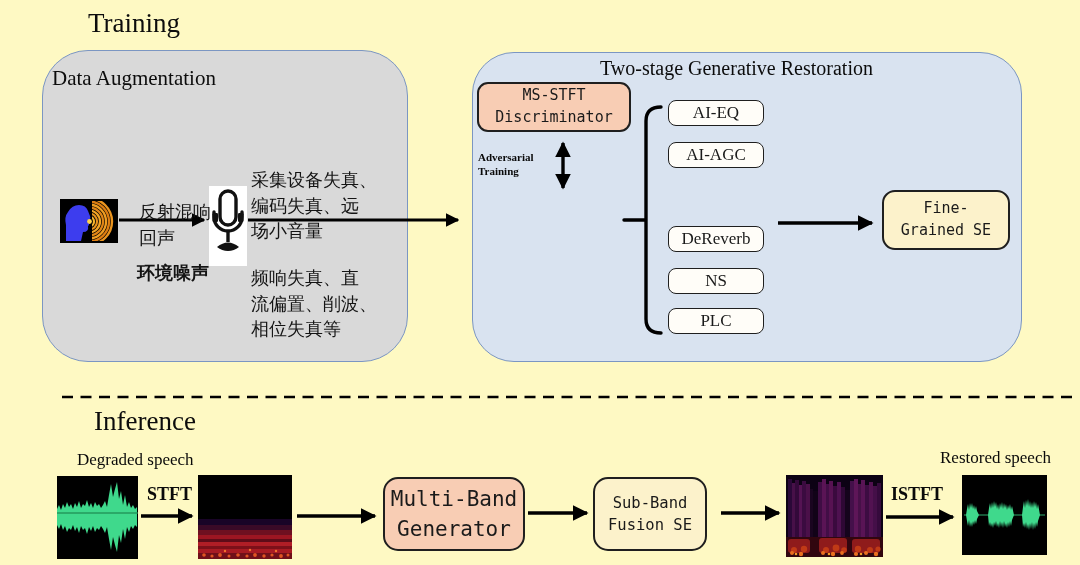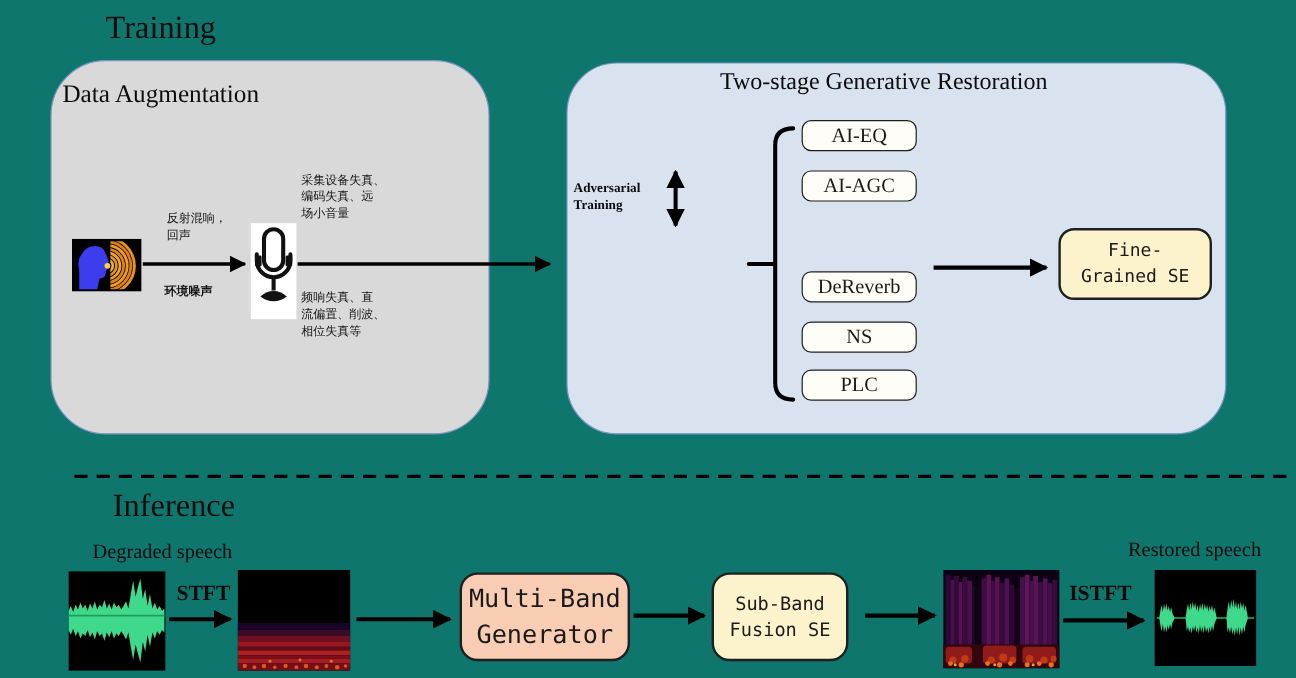--- a/index.html
+++ b/index.html
@@ -1,32 +1,32 @@
 <!DOCTYPE html>
 <html><head>
 <meta charset="utf-8">
 <style>
   html,body{margin:0;padding:0;background:#ffffff;}
-  #canvas{position:relative;width:1080px;height:565px;background:#0f766e;overflow:hidden;
+  #canvas{position:relative;width:1080px;height:565px;background:#fef9c3;overflow:hidden;
           font-family:"Liberation Serif", serif;color:#111;}
   .abs{position:absolute;}
   .panel{position:absolute;border:1.6px solid #7b96c2;}
   .panel-gray{left:42px;top:50px;width:364px;height:310px;border-radius:46px;background:#d9d9d9;}
   .panel-blue{left:472px;top:52px;width:548px;height:308px;border-radius:42px;background:#d9e3f0;}
   .section-title{font-size:27px;color:#0c0c0c;}
   .panel-title{font-size:21px;text-align:left;color:#0c0c0c;}
   .box{position:absolute;display:flex;align-items:center;justify-content:center;text-align:center;
        white-space:pre-line;border:2px solid #1f1f1f;box-sizing:border-box;
        font-family:"DejaVu Sans Mono", monospace;font-size:15px;line-height:1.45;color:#1a1a1a;}
   .salmon{background:#f8cdb4;border-radius:11px;}
   .yellow{background:#fcf2cb;border-radius:13px;}
   .task{left:668px;width:96px;height:26px;background:#fffdf8;border-width:1.8px;border-radius:8px;
         font-family:"Liberation Serif", serif;font-size:17px;white-space:nowrap;}
-  .cjk{position:absolute;font-family:"Liberation Sans", sans-serif;font-size:10px;line-height:1.42;
-       white-space:pre-line;color:#141414;}
+  .cjk{position:absolute;font-family:"Liberation Sans", sans-serif;font-size:18px;line-height:1.42;
+       white-space:pre-line;color:#141414;margin-top:24px;}
   .small-bold{position:absolute;font-family:"Liberation Serif", serif;font-weight:bold;font-size:11px;
        line-height:1.3;text-align:left;white-space:pre-line;color:#0a0a0a;}
   .flowlabel{position:absolute;font-weight:bold;font-size:18px;color:#0a0a0a;}
   .caption{position:absolute;font-size:17px;color:#0a0a0a;}
   .imgbox{position:absolute;}
   svg{display:block;}
 </style>
 </head>
 <body>
 
@@ -94,20 +94,22 @@
   <div class="cjk" style="left:137px;top:237px;font-weight:bold;">环境噪声</div>
   <div class="cjk" style="left:251px;top:144px;">采集设备失真、
 编码失真、远
 场小音量</div>
   <div class="cjk" style="left:251px;top:242px;">频响失真、直
 流偏置、削波、
 相位失真等</div>
 
   <div class="abs panel-title" style="left:600px;top:57px;width:352px;font-size:20px;">Two-stage Generative Restoration</div>
 
+  <div class="box salmon" style="left:477px;top:82px;width:154px;height:50px;">MS-STFT
+Discriminator</div>
 
   <div class="small-bold" style="left:478px;top:150px;width:84px;">Adversarial
 Training</div>
 
 
   <div class="box task" style="top:100px;">AI-EQ</div>
   <div class="box task" style="top:142px;">AI-AGC</div>
   <div class="box task" style="top:226px;">DeReverb</div>
   <div class="box task" style="top:268px;">NS</div>
   <div class="box task" style="top:308px;">PLC</div>

